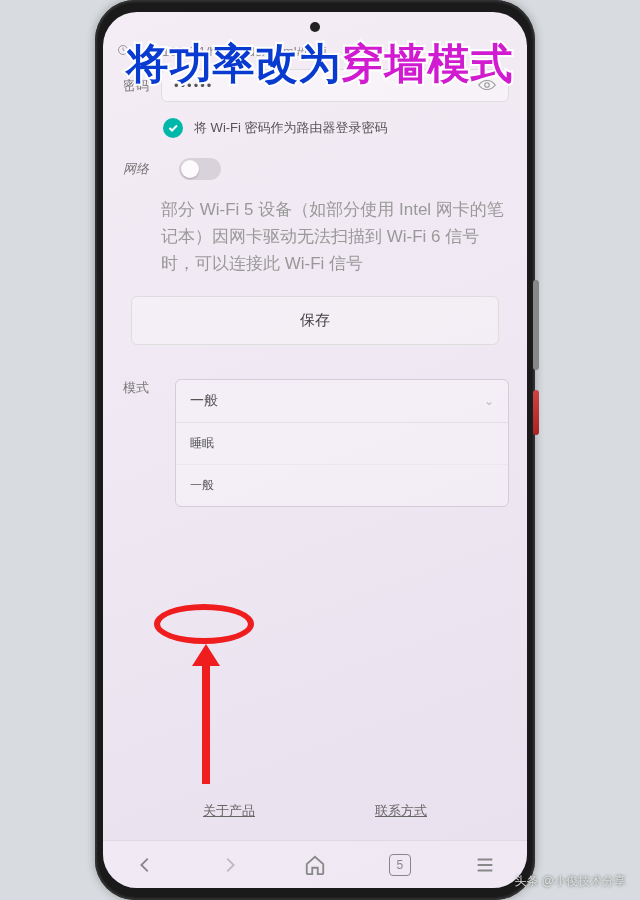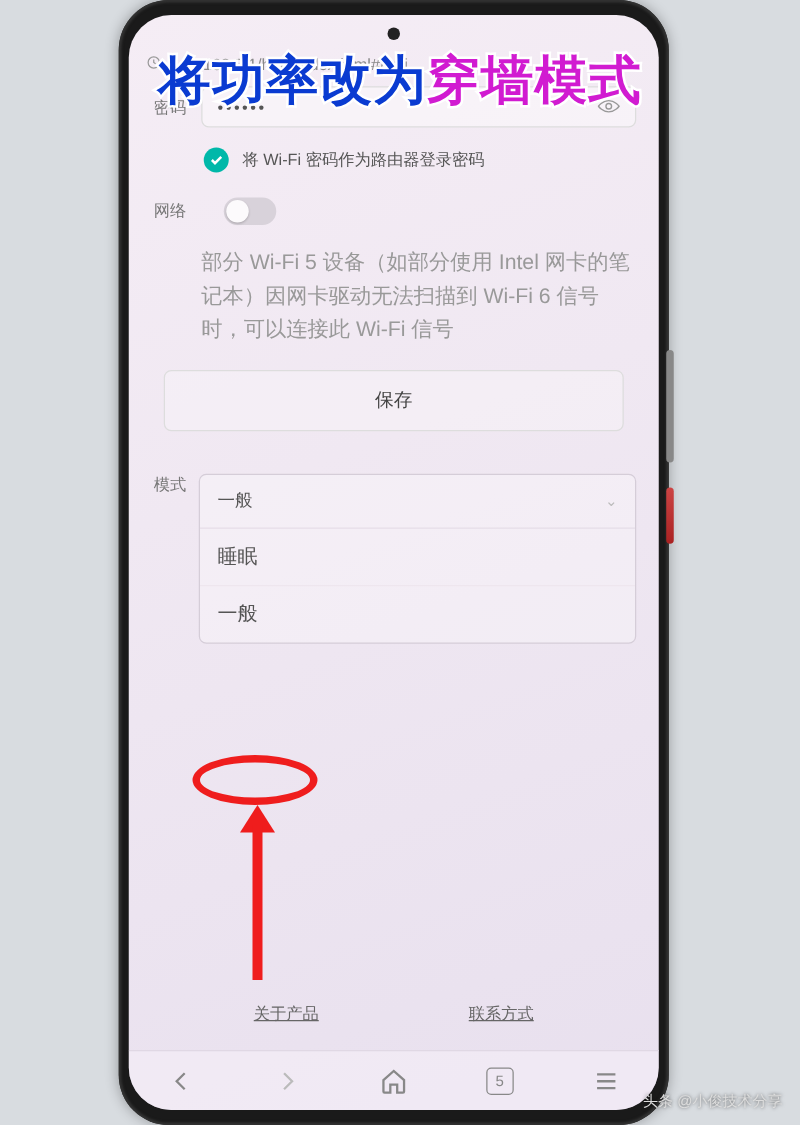--- a/index.html
+++ b/index.html
@@ -61,47 +61,47 @@
       letter-spacing: 2px;
     }
     .eye-icon { width: 18px; height: 14px; }
     .checkbox-row { display: flex; align-items: center; gap: 11px; padding: 10px 4px 10px 50px; }
     .check-circle {
       width: 20px; height: 20px; border-radius: 50%; background: #00b8a9;
       display: flex; align-items: center; justify-content: center;
     }
     .check-circle svg { width: 12px; height: 12px; }
     .checkbox-label { font-size: 13px; color: #555; }
-    .toggle-row { display: flex; align-items: center; gap: 28px; padding: 10px 8px; }
+    .toggle-row { display: flex; align-items: center; gap: 28px; padding: 10px 8px; font-style: italic; }
     .toggle {
       width: 42px; height: 22px; background: #d8d2da; border-radius: 11px;
       position: relative;
     }
     .toggle::after {
       content: ""; position: absolute; left: 2px; top: 2px; width: 18px; height: 18px;
       background: #fcfafc; border-radius: 50%; box-shadow: 0 1px 2px rgba(0,0,0,.2);
     }
     .info-text { font-size: 17px; color: #999; line-height: 1.6; padding: 6px 12px 16px 48px; }
     .save-btn {
       margin: 2px 18px 30px; border: 1px solid #ddd; border-radius: 6px;
       text-align: center; padding: 14px 0; font-size: 15px; color: #444;
       background: rgba(255,255,255,.25);
     }
-    .mode-row { display: flex; align-items: flex-start; gap: 8px; padding: 4px 8px; }
+    .mode-row { display: flex; align-items: flex-start; gap: 24px; padding: 4px 8px; }
     .select-box {
       flex: 1; border: 1px solid #d5cdd8; border-radius: 6px;
       background: rgba(255,255,255,.3); overflow: visible; position: relative;
     }
     .select-current {
       padding: 12px 14px; font-size: 14px; color: #555;
       display: flex; justify-content: space-between; align-items: center;
       border-bottom: 1px solid #e5dde8;
     }
     .chevron { color: #bbb; font-size: 12px; }
-    .option { padding: 12px 14px; font-size: 16px; color: #555; border-bottom: 1px solid #eee6ee; }
+    .option { padding: 12px 14px; font-size: 12px; color: #555; border-bottom: 1px solid #eee6ee; }
     .option:last-child { border-bottom: none; }
     .footer-links {
       position: absolute; bottom: 56px; left: 0; right: 0;
       display: flex; justify-content: space-around; padding: 12px 40px;
       font-size: 13px; color: #666; text-decoration: underline;
     }
     .browser-nav {
       position: absolute; bottom: 0; left: 0; right: 0; height: 48px;
       display: flex; align-items: center; justify-content: space-around;
       border-top: 1px solid #e0d8e4; background: rgba(248,242,250,.5);

